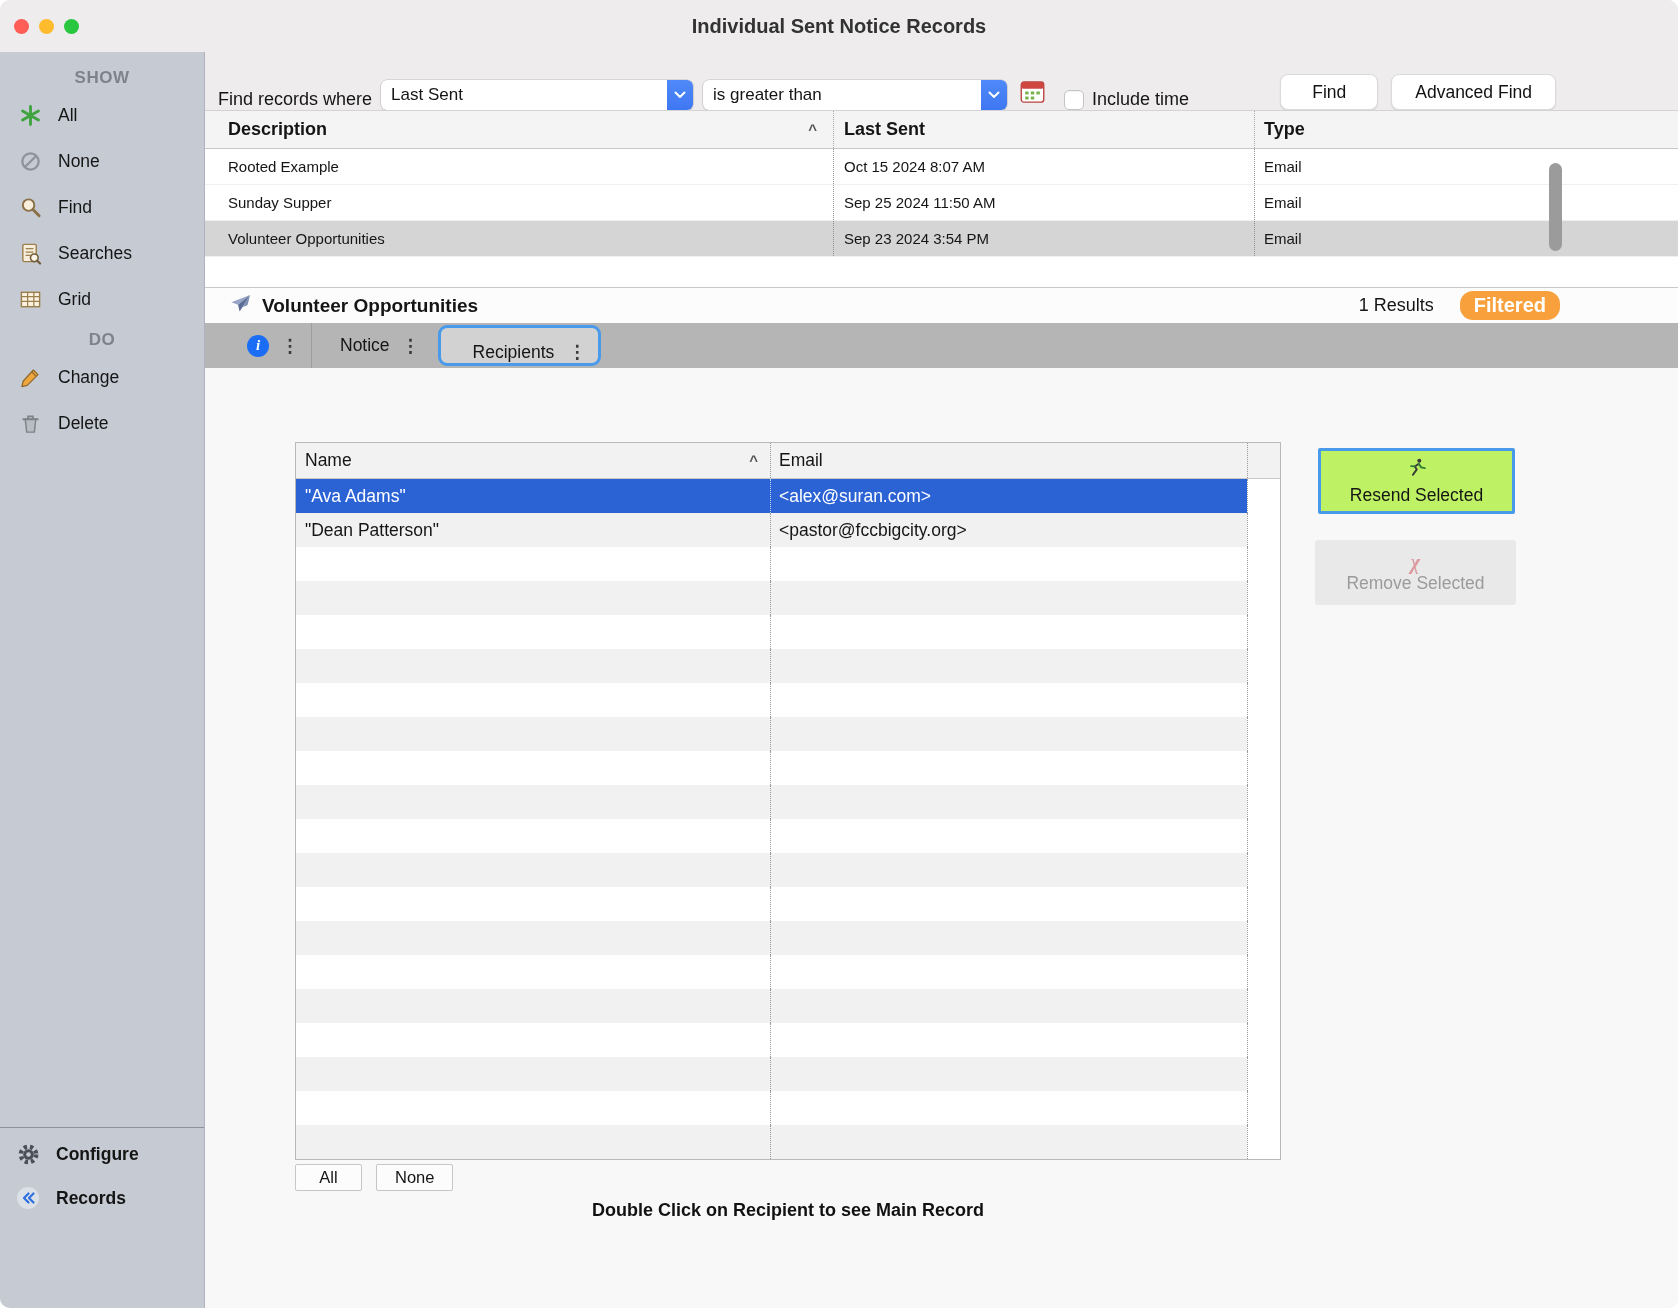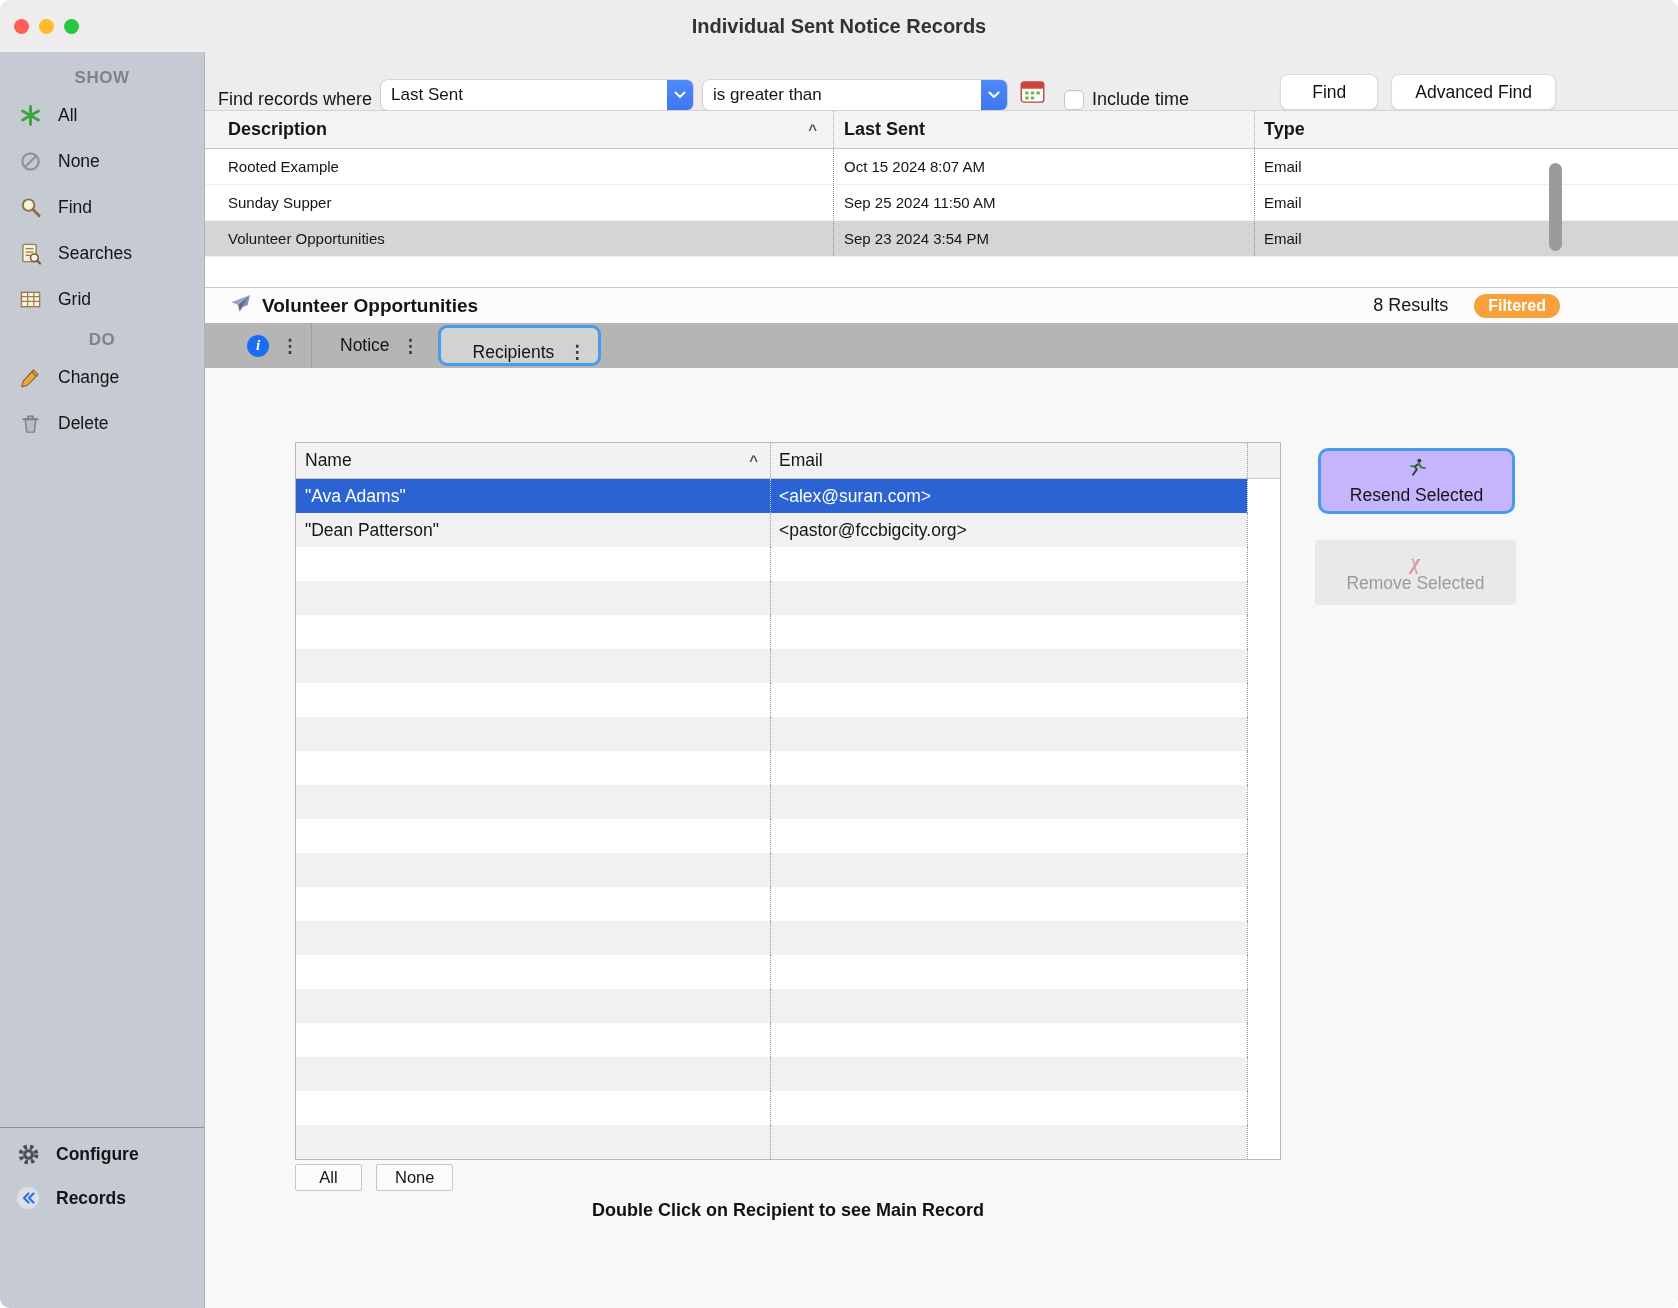--- a/index.html
+++ b/index.html
@@ -67,21 +67,21 @@
   .rrow .c1 { width:628px; padding-left:23px; display:flex; align-items:center; }
   .rrow .c2 { width:421px; padding-left:10px; border-left:1px dotted #8f8f8f; display:flex; align-items:center; }
   .rrow .c3 { flex:1; padding-left:9px; border-left:1px dotted #8f8f8f; display:flex; align-items:center; }
   .vthumb { position:absolute; right:116px; top:52px; width:13px; height:88px; border-radius:7px; background:#9b9b9b; }
 
   
   .detail { flex:0 0 36px; background:#fcfcfc; border-top:1px solid #c9c9c9; display:flex; align-items:center; padding:0 118px 0 24px; gap:10px; }
   .dtitle { font-weight:bold; font-size:19px; }
   .dspacer { flex:1; }
   .results { font-size:18px; margin-right:16px; }
-  .badge { background:var(--filtered-orange); color:#fff; font-weight:bold; font-size:16px; padding:3px 14px; border-radius:13px; }
+  .badge { background:var(--filtered-orange); color:#fff; font-weight:bold; font-size:20px; padding:3px 14px; border-radius:13px; }
 
   
   .tabstrip { flex:0 0 45px; background:#b5b5b5; display:flex; align-items:center; }
   .info-btn { width:22px; height:22px; border-radius:50%; background:#1a6df4; color:#fff; display:flex; align-items:center; justify-content:center;
               font-family:"Liberation Serif", serif; font-style:italic; font-weight:bold; font-size:15px; margin-left:42px; }
   .dots { color:#3a3a3a; font-size:18px; font-weight:bold; margin:0 12px; }
   .tab-sep { width:1px; height:45px; background:#9e9e9e; }
   .tab-label { font-size:17.5px; }
   .tab-notice { margin-left:28px; }
   .tab-active { border:3px solid var(--highlight-border); border-radius:9px; background:#d2d2d2; height:41px;
@@ -106,22 +106,22 @@
   .prow .rc-gutter { background:#fff; }
   .prow.selected .rc-name, .prow.selected .rc-email { background:var(--selection-blue); color:#fff; }
   .prow.selected .rc-email { border-left-color:#c9d6f2; }
 
   .listbtns { position:absolute; left:90px; top:796px; display:flex; gap:14px; }
   .flatbtn { height:27px; min-width:67px; padding:0 18px; background:#fcfcfc; border:1px solid #c6c6c6; border-radius:2px;
              font-size:16.5px; display:flex; align-items:center; justify-content:center; }
 
   .hint { position:absolute; left:90px; width:986px; top:832px; text-align:center; font-weight:bold; font-size:18px; color:#111; }
 
-  .resend-btn { position:absolute; left:1113px; top:80px; width:197px; height:66px; background:#c4b5fd;
-                border:3px solid var(--highlight-border); border-radius:10px;
+  .resend-btn { position:absolute; left:1113px; top:80px; width:197px; height:66px; background:#bef264;
+                border:3px solid var(--highlight-border); border-radius:2px;
                 display:flex; flex-direction:column; align-items:center; justify-content:center; gap:1px; font-size:17.5px; }
   .remove-btn { position:absolute; left:1110px; top:172px; width:201px; height:65px; background:#e9e9e9; border-radius:3px;
                 display:flex; flex-direction:column; align-items:center; justify-content:center; gap:1px; color:#9b9b9b; font-size:17.5px; }
   .remove-x { color:#dc9aa0; font-size:20px; font-weight:bold; font-family:"Liberation Serif", serif; font-style:italic; line-height:1; }
 </style>
 </head>
 <body>
 
 <div class="window">
 
@@ -322,21 +322,21 @@
       <div class="detail">
         <span>
           <svg viewBox="0 0 24 24" width="23" height="23">
               <path d="M22 3L2.5 10.8l6.9 2.4z" fill="#96a4c5"></path>
               <path d="M22 3L9.4 13.2l1.7 7.2 2.9-4.5z" fill="#5d6e96"></path>
               <path d="M22 3l-8 12.9 5.4-2.3z" fill="#7e8fb3"></path>
             </svg>
         </span>
         <span class="dtitle">Volunteer Opportunities</span>
         <span class="dspacer"></span>
-        <span class="results">8 Results</span>
+        <span class="results">1 Results</span>
         <span class="badge">Filtered</span>
       </div>
 
       <div class="tabstrip">
         <span class="info-btn">i</span>
         <span class="dots">⋮</span>
         <span class="tab-sep"></span>
         <span class="tab-label tab-notice">Notice</span>
         <span class="dots">⋮</span>
         <span class="tab-active">

